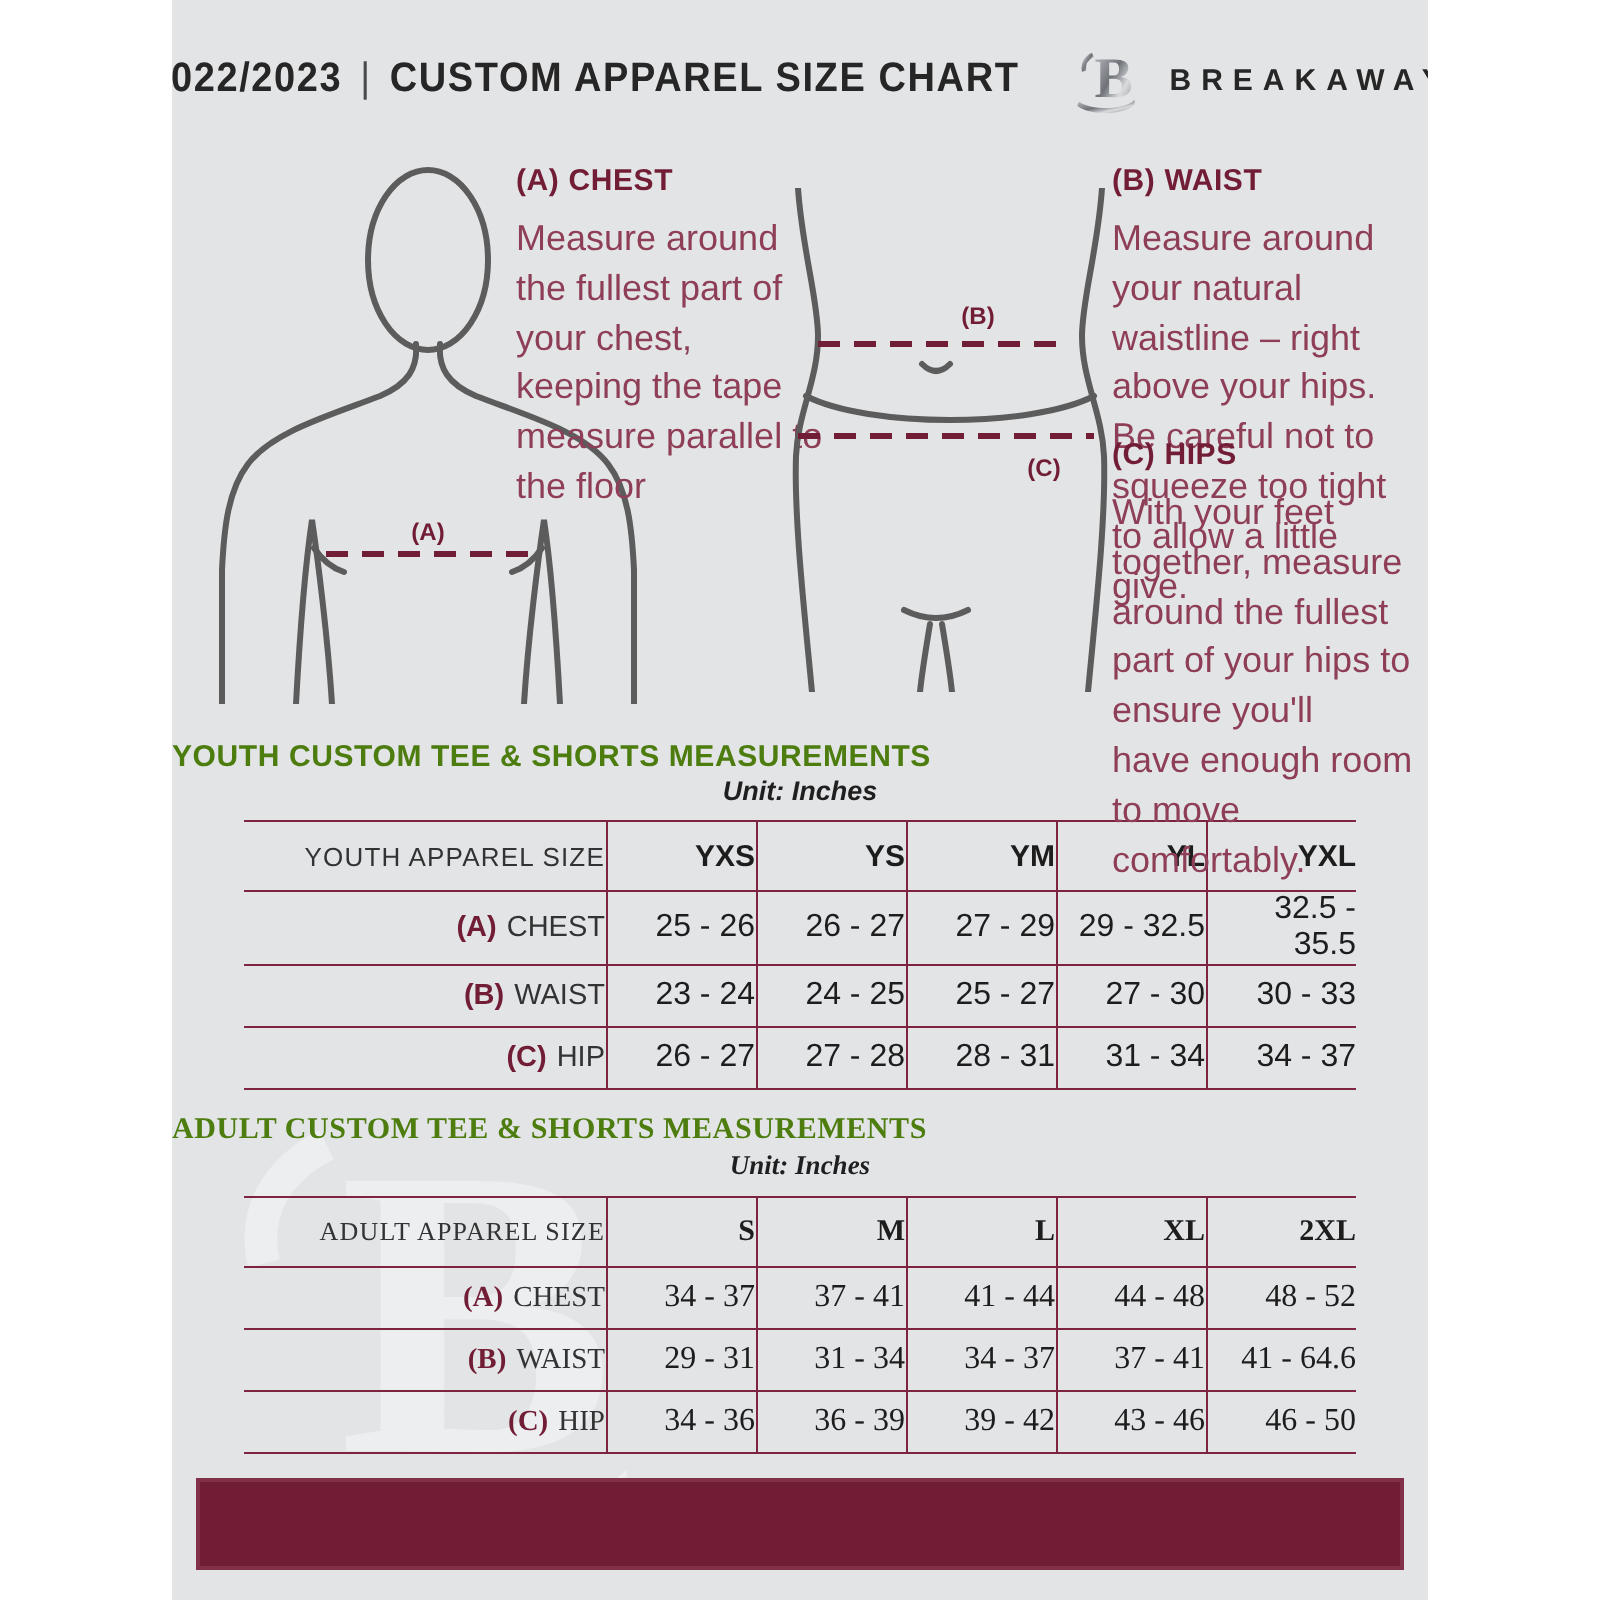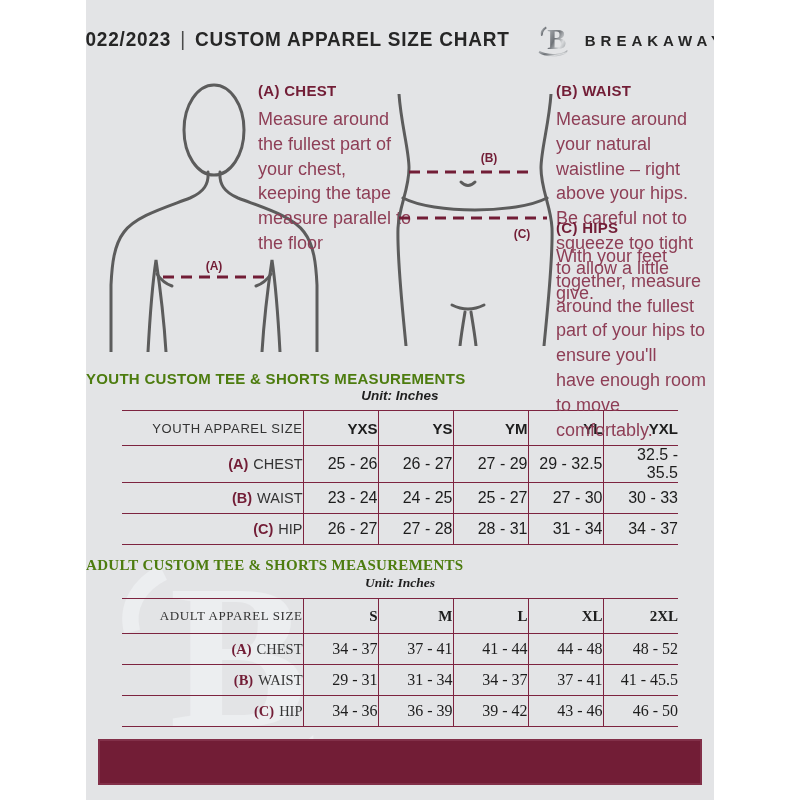--- a/index.html
+++ b/index.html
@@ -210,21 +210,21 @@
               <td>41 - 44</td>
               <td>44 - 48</td>
               <td>48 - 52</td>
             </tr>
             <tr>
               <td class="row-label"><span class="pfx">(B)</span><span>WAIST</span></td>
               <td>29 - 31</td>
               <td>31 - 34</td>
               <td>34 - 37</td>
               <td>37 - 41</td>
-              <td>41 - 45.5</td>
+              <td>41 - 64.6</td>
             </tr>
             <tr>
               <td class="row-label"><span class="pfx">(C)</span><span>HIP</span></td>
               <td>34 - 36</td>
               <td>36 - 39</td>
               <td>39 - 42</td>
               <td>43 - 46</td>
               <td>46 - 50</td>
             </tr>
           </tbody>

